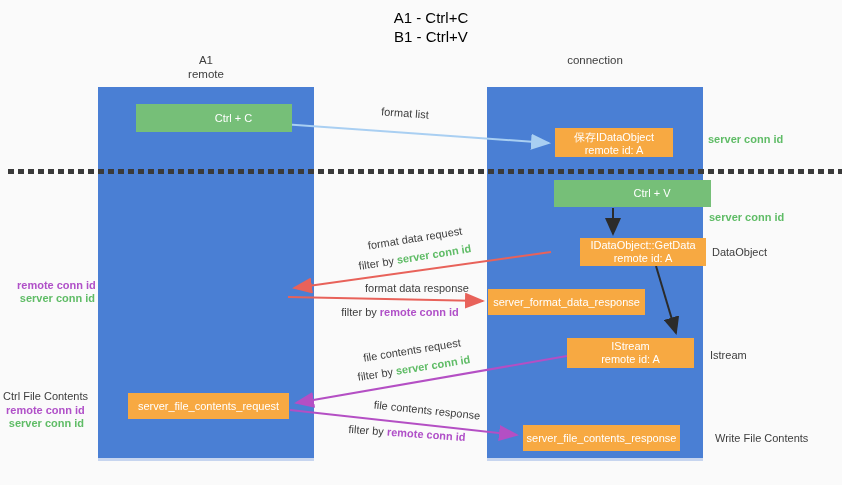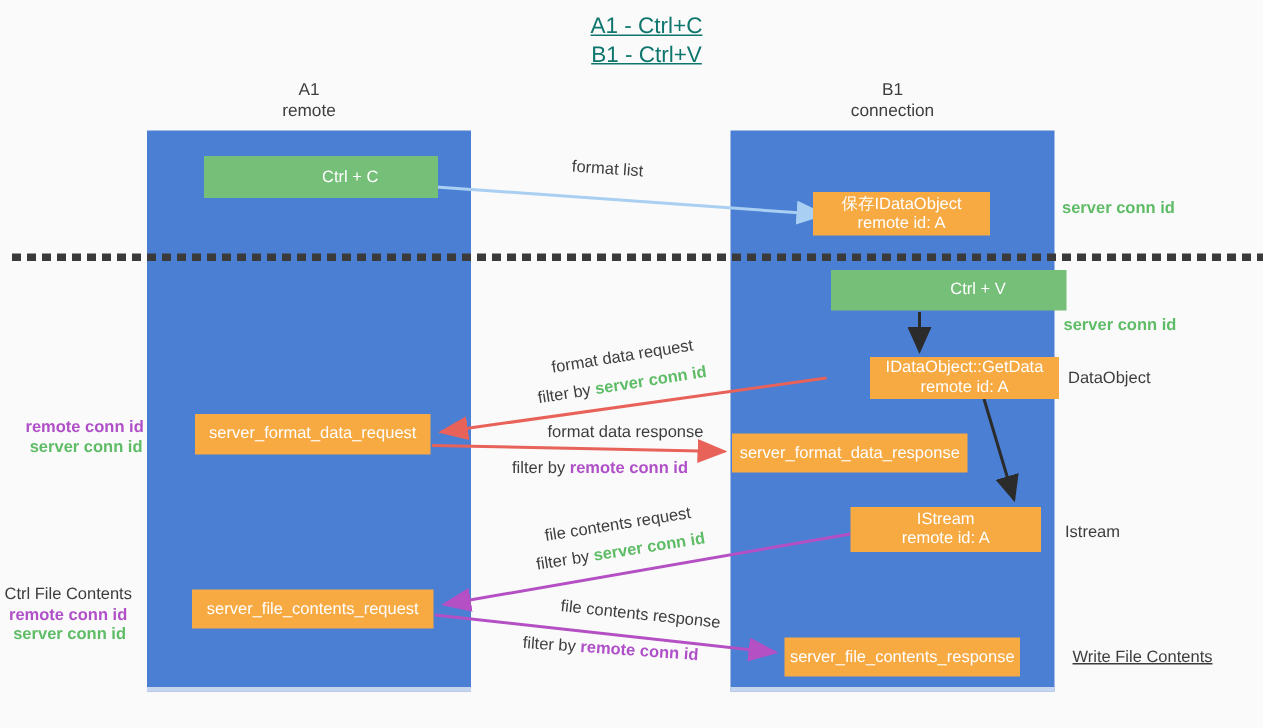--- a/index.html
+++ b/index.html
@@ -2,21 +2,21 @@
 <html><head>
 <meta charset="utf-8">
 <style>
   html,body{margin:0;padding:0;background:#fafafa;}
   .canvas{
     position:relative;width:842px;height:485px;background:#fafafa;
     font-family:"Liberation Sans","DejaVu Sans",sans-serif;overflow:hidden;
   }
   .title{
     position:absolute;left:321px;top:8px;width:220px;text-align:center;
-    font-size:15px;line-height:19px;color:#0f766e;text-decoration:underline;
+    font-size:15px;line-height:19px;color:#000000;
   }
   .col-header{
     position:absolute;width:216px;text-align:center;font-size:11.5px;
     line-height:13.5px;color:#3d3d3d;top:54px;
   }
   .col{
     position:absolute;top:87px;width:216px;height:371px;background:#4a7fd4;
     border-bottom:3px solid #c7d5ef;
   }
   .dotted{
@@ -45,21 +45,20 @@
   <div class="title">
     <div>A1 - Ctrl+C</div>
     <div>B1 - Ctrl+V</div>
   </div>
 
   <div class="col-header" style="left:98px;">
     <div>A1</div>
     <div>remote</div>
   </div>
   <div class="col-header" style="left:487px;">
-    <div>B1</div>
     <div>connection</div>
   </div>
 
   <div class="col" style="left:98px;"></div>
   <div class="col" style="left:487px;"></div>
 
   <div class="dotted"></div>
 
   <svg class="overlay" width="842" height="485">
     <defs>
@@ -82,37 +81,34 @@
     <line x1="551" y1="252" x2="294" y2="288" stroke="#e8625a" stroke-width="2" marker-end="url(#arr-red)"></line>
     <line x1="288" y1="297" x2="483" y2="301" stroke="#e8625a" stroke-width="2" marker-end="url(#arr-red)"></line>
     <line x1="567" y1="356" x2="296" y2="403" stroke="#b44fc4" stroke-width="2" marker-end="url(#arr-purple)"></line>
     <line x1="290" y1="410" x2="517" y2="435" stroke="#b44fc4" stroke-width="2" marker-end="url(#arr-purple)"></line>
   </svg>
 
   <div class="node green" style="left:136px;top:104px;width:117px;height:28px;">
     <span>Ctrl + C</span>
   </div>
 
-  <div class="node orange" style="left:542px;top:128px;width:118px;height:29px;">
+  <div class="node orange" style="left:555px;top:128px;width:118px;height:29px;justify-content:flex-end;">
     <span>保存IDataObject</span>
     <span>remote id: A</span>
   </div>
 
   <div class="node green" style="left:554px;top:180px;width:118px;height:27px;">
     <span>Ctrl + V</span>
   </div>
 
   <div class="node orange" style="left:550px;top:238px;width:126px;height:28px;margin-left:30px;">
     <span>IDataObject::GetData</span>
     <span>remote id: A</span>
   </div>
 
-  <div class="node orange" style="left:130px;top:276px;width:157px;height:27px;">
-    <span>server_format_data_request</span>
-  </div>
 
   <div class="node orange" style="left:488px;top:289px;width:157px;height:26px;">
     <span>server_format_data_response</span>
   </div>
 
   <div class="node orange" style="left:567px;top:338px;width:127px;height:30px;">
     <span>IStream</span>
     <span>remote id: A</span>
   </div>
 
@@ -147,21 +143,21 @@
   <div class="lbl center" style="left:372px;top:404px;width:110px;transform:rotate(6deg);">file contents response</div>
   <div class="lbl center" style="left:344px;top:427px;width:126px;transform:rotate(4deg);">
     <span>filter by</span>
     <span class="tpurple">remote conn id</span>
   </div>
 
   <div class="lbl tgreen" style="left:708px;top:133px;">server conn id</div>
   <div class="lbl tgreen" style="left:709px;top:211px;">server conn id</div>
   <div class="lbl" style="left:712px;top:246px;">DataObject</div>
   <div class="lbl" style="left:710px;top:349px;">Istream</div>
-  <div class="lbl" style="left:715px;top:432px;text-decoration:underline;">Write File Contents</div>
+  <div class="lbl" style="left:715px;top:432px;">Write File Contents</div>
 
   <div class="lbl right" style="left:17px;top:279px;width:78px;">
     <div class="tpurple">remote conn id</div>
     <div class="tgreen">server conn id</div>
   </div>
   <div class="lbl" style="left:3px;top:390px;">Ctrl File Contents</div>
   <div class="lbl right" style="left:6px;top:404px;width:78px;">
     <div class="tpurple">remote conn id</div>
     <div class="tgreen">server conn id</div>
   </div>

